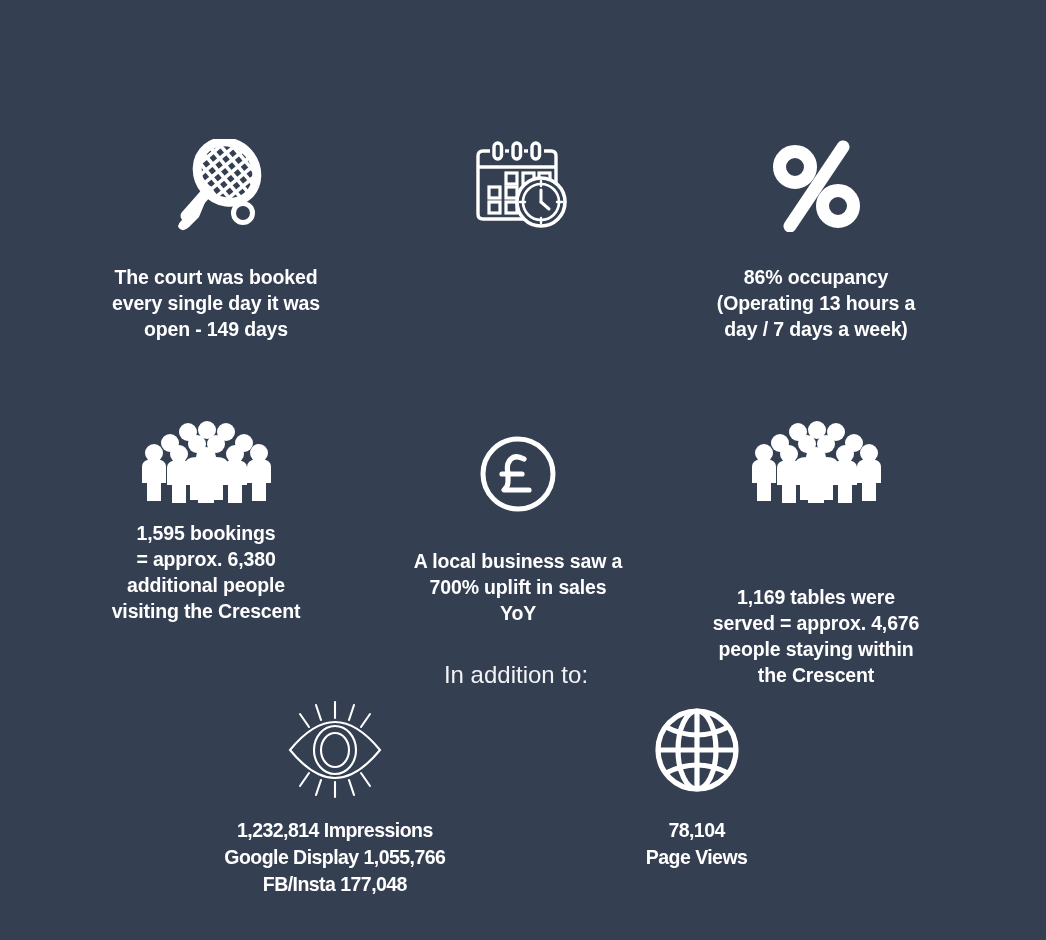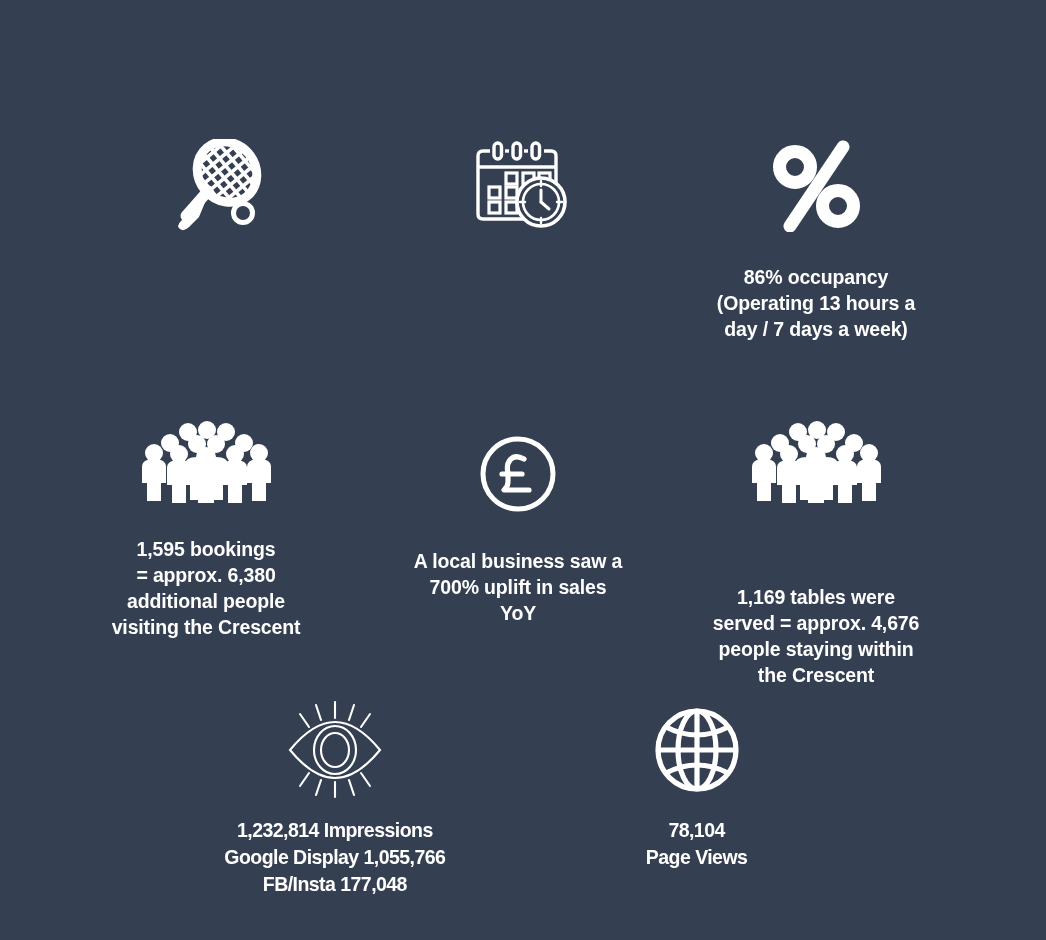--- a/index.html
+++ b/index.html
@@ -61,21 +61,21 @@
 
   
   #cell-bookings { left: 70px;  top: 420px; width: 272px; }
   #cell-sales    { left: 382px; top: 432px; width: 272px; }
   #cell-tables   { left: 680px; top: 420px; width: 272px; gap: 48px; }
 
   #cell-bookings .icon-wrap { height: 84px; }
   #cell-tables   .icon-wrap { height: 84px; }
   #cell-sales    .icon-wrap { height: 84px; }
 
-  #cell-bookings .caption { margin-top: 32px; }
+  #cell-bookings .caption { margin-top: 16px; }
   #cell-tables   .caption { margin-top: 32px; }
   #cell-sales    .caption { margin-top: 32px; }
 
   
   #addition-label {
     position: absolute;
     left: 0;
     top: 659px;
     width: 1032px;
     text-align: center;
@@ -136,20 +136,23 @@
             <line x1="26" y1="54" x2="95" y2="54"></line>
           </g>
         </g>
 
         <path d="M41 52 L19 77" stroke="#FFFFFF" stroke-width="11" stroke-linecap="round"></path>
         <path d="M44 49 L24 72 L14 82 Q9 87 13 90 Q17 93 22 88 L32 78 Z" fill="#FFFFFF"></path>
 
         <circle cx="76" cy="74" r="9.5" fill="none" stroke="#FFFFFF" stroke-width="5"></circle>
       </svg>
     </div>
+    <div class="caption">The court was booked
+every single day it was
+open - 149 days</div>
   </div>
 
   <div class="cell" id="cell-booked">
     <div class="icon-wrap">
       <svg width="96" height="92" viewBox="0 0 96 92">
         <g fill="none" stroke="#FFFFFF" stroke-width="3.4">
 
           <rect x="21" y="3" width="7.5" height="16" rx="3.7"></rect>
           <rect x="40" y="3" width="7.5" height="16" rx="3.7"></rect>
           <rect x="59" y="3" width="7.5" height="16" rx="3.7"></rect>
@@ -276,20 +279,21 @@
           <path d="M56 50 q0-9 14-9 q14 0 14 9 v18 h-6 v14 h-16 v-14 h-6 z"></path>
         </g>
       </svg>
     </div>
     <div class="caption">1,169 tables were
 served = approx. 4,676
 people staying within
 the Crescent</div>
   </div>
 
+  <div id="addition-label">In addition to:</div>
 
   <div class="cell" id="cell-impressions">
     <div class="icon-wrap">
       <svg width="104" height="100" viewBox="0 0 104 100">
         <g fill="none" stroke="#FFFFFF" stroke-width="2.1" stroke-linecap="round">
 
           <path d="M7 50 Q30 22 52 22 Q74 22 97 50 Q74 78 52 78 Q30 78 7 50 Z"></path>
 
           <ellipse cx="52" cy="50" rx="21" ry="24"></ellipse>
           <ellipse cx="52" cy="50" rx="14" ry="17"></ellipse>

